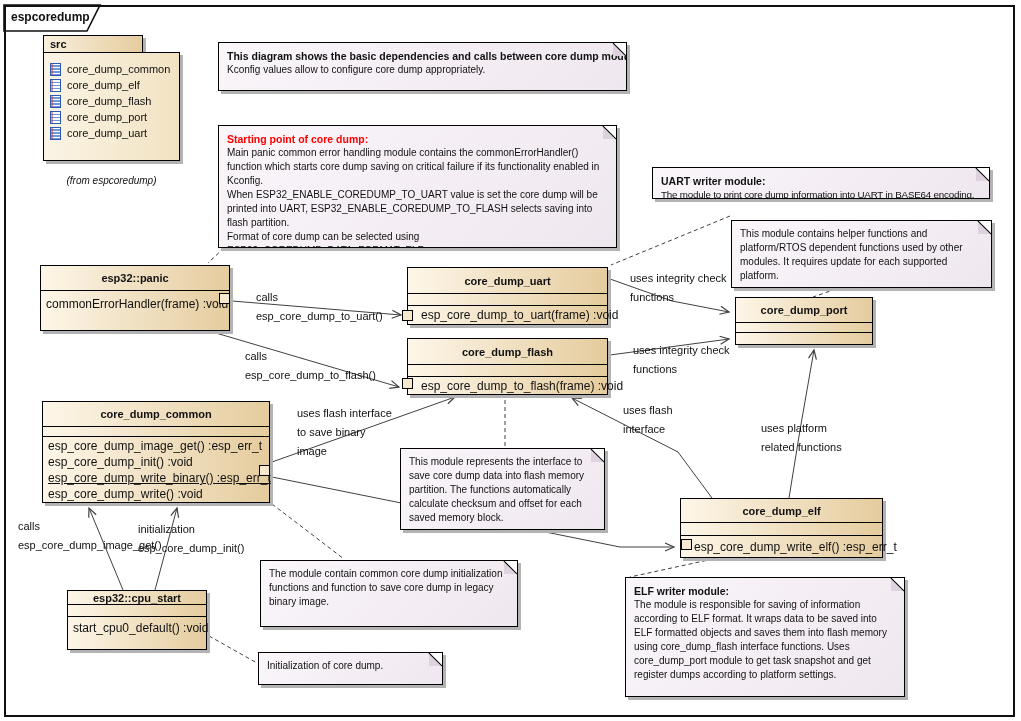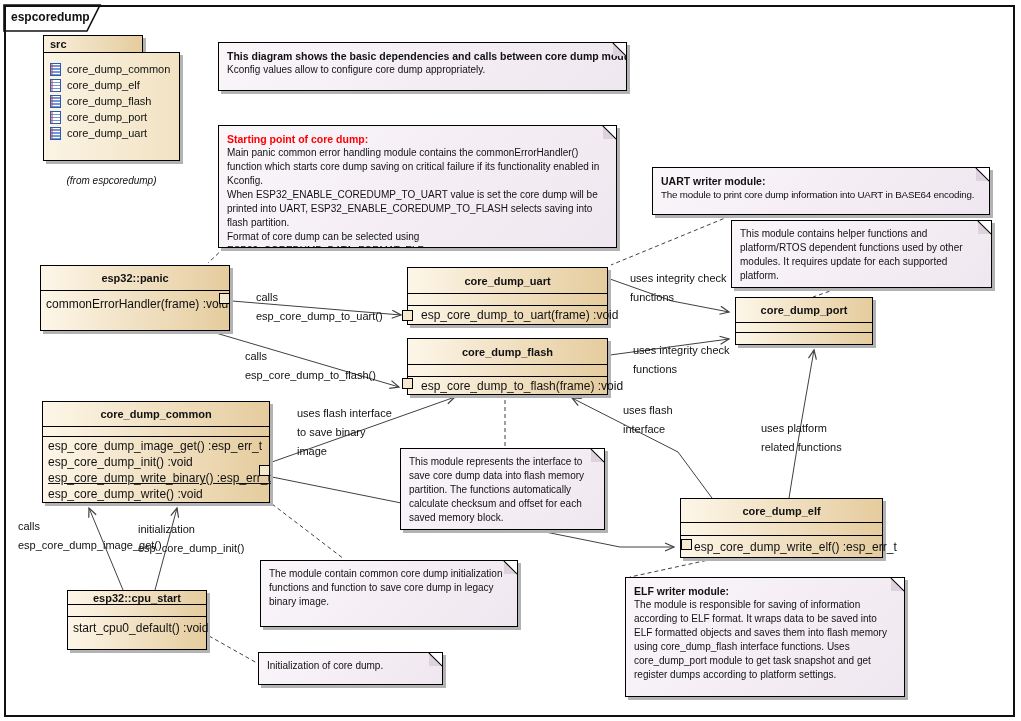--- a/index.html
+++ b/index.html
@@ -118,21 +118,21 @@
     <div class="bd">Kconfig values allow to configure core dump appropriately.</div>
   </div>
 
   <div class="nt" style="left:218px;top:125px;width:399px;height:123px">
     <div class="ti red">Starting point of core dump:</div>
     <div class="bd">Main panic  common error handling module contains the commonErrorHandler() function which starts core dump saving on critical failure if its functionality enabled in Kconfig.
 When ESP32_ENABLE_COREDUMP_TO_UART value is set the core dump will be printed into UART, ESP32_ENABLE_COREDUMP_TO_FLASH selects saving into flash partition.
 Format of core dump can be selected using ESP32_COREDUMP_DATA_FORMAT_ELF, ESP32_COREDUMP_DATA_FORMAT_BIN.</div>
   </div>
 
-  <div class="nt" style="left:652px;top:167px;width:338px;height:48px">
+  <div class="nt" style="left:652px;top:167px;width:338px;height:32px">
     <div class="ti">UART writer module:</div>
     <div class="bd nowrap">The module to print core dump information into UART in BASE64 encoding.</div>
   </div>
 
   <div class="nt" style="left:731px;top:220px;width:261px;height:68px">
     <div class="bd">This module contains helper functions and platform/RTOS dependent functions used by other modules. It requires update for each supported platform.</div>
   </div>
 
   <div class="nt" style="left:400px;top:448px;width:205px;height:82px">
     <div class="bd">This module represents the interface to save core dump data into flash memory partition. The functions automatically calculate checksum and offset for each saved memory block.</div>

